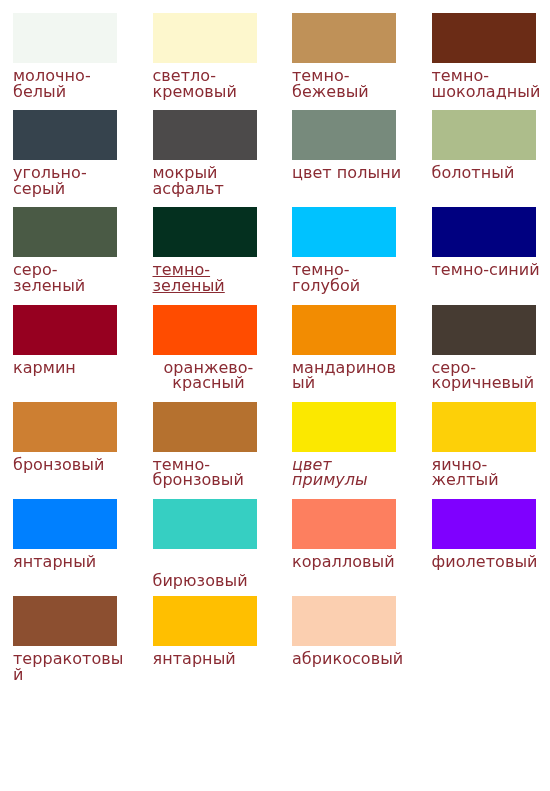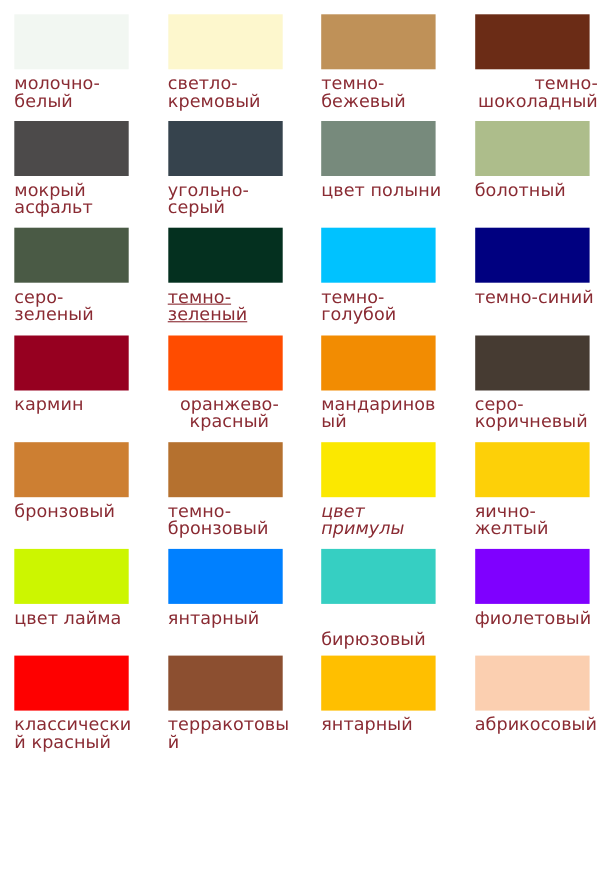--- a/index.html
+++ b/index.html
@@ -62,29 +62,29 @@
     <div class="swatch-cell">
       <span class="swatch-chip" style="width: 104px; height: 50px; background: rgb(253, 247, 205);"></span>
       <span class="swatch-label" style="color: rgb(138, 43, 51);">светло-кремовый</span>
     </div>
     <div class="swatch-cell">
       <span class="swatch-chip" style="width: 104px; height: 50px; background: rgb(191, 145, 88);"></span>
       <span class="swatch-label" style="color: rgb(138, 43, 51);">темно-бежевый</span>
     </div>
     <div class="swatch-cell">
       <span class="swatch-chip" style="width: 104px; height: 50px; background: rgb(107, 44, 22);"></span>
-      <span class="swatch-label" style="color: rgb(138, 43, 51); text-align: right;">темно-шоколадный</span>
+      <span class="swatch-label" style="color: rgb(138, 43, 51);">темно-шоколадный</span>
+    </div>
+    <div class="swatch-cell">
+      <span class="swatch-chip" style="width: 104px; height: 50px; background: rgb(54, 67, 77);"></span>
+      <span class="swatch-label" style="color: rgb(138, 43, 51);">угольно-серый</span>
     </div>
     <div class="swatch-cell">
       <span class="swatch-chip" style="width: 104px; height: 50px; background: rgb(76, 74, 74);"></span>
       <span class="swatch-label" style="color: rgb(138, 43, 51);">мокрый асфальт</span>
-    </div>
-    <div class="swatch-cell">
-      <span class="swatch-chip" style="width: 104px; height: 50px; background: rgb(54, 67, 77);"></span>
-      <span class="swatch-label" style="color: rgb(138, 43, 51);">угольно-серый</span>
     </div>
     <div class="swatch-cell">
       <span class="swatch-chip" style="width: 104px; height: 50px; background: rgb(119, 138, 124);"></span>
       <span class="swatch-label" style="color: rgb(138, 43, 51);">цвет полыни</span>
     </div>
     <div class="swatch-cell">
       <span class="swatch-chip" style="width: 104px; height: 50px; background: rgb(173, 189, 139);"></span>
       <span class="swatch-label" style="color: rgb(138, 43, 51);">болотный</span>
     </div>
     <div class="swatch-cell">
@@ -129,38 +129,34 @@
     </div>
     <div class="swatch-cell">
       <span class="swatch-chip" style="width: 104px; height: 50px; background: rgb(251, 232, 0);"></span>
       <span class="swatch-label" style="color: rgb(138, 43, 51); font-style: italic;">цвет примулы</span>
     </div>
     <div class="swatch-cell">
       <span class="swatch-chip" style="width: 104px; height: 50px; background: rgb(253, 208, 8);"></span>
       <span class="swatch-label" style="color: rgb(138, 43, 51);">яично-желтый</span>
     </div>
     <div class="swatch-cell">
-      <span class="swatch-chip" style="width: 104px; height: 50px; background: rgb(204, 246, 0);"></span>
-      <span class="swatch-label" style="color: rgb(138, 43, 51);">цвет лайма</span>
-    </div>
-    <div class="swatch-cell">
       <span class="swatch-chip" style="width: 104px; height: 50px; background: rgb(0, 128, 255);"></span>
       <span class="swatch-label" style="color: rgb(138, 43, 51);">янтарный</span>
     </div>
     <div class="swatch-cell">
       <span class="swatch-chip" style="width: 104px; height: 50px; background: rgb(54, 207, 194);"></span>
       <span class="swatch-label" style="color: rgb(138, 43, 51); margin-top: 24px;">бирюзовый</span>
     </div>
     <div class="swatch-cell">
+      <span class="swatch-chip" style="width: 104px; height: 50px; background: rgb(253, 127, 95);"></span>
+      <span class="swatch-label" style="color: rgb(138, 43, 51);">коралловый</span>
+    </div>
+    <div class="swatch-cell">
       <span class="swatch-chip" style="width: 104px; height: 50px; background: rgb(127, 0, 255);"></span>
       <span class="swatch-label" style="color: rgb(138, 43, 51);">фиолетовый</span>
-    </div>
-    <div class="swatch-cell">
-      <span class="swatch-chip" style="width: 104px; height: 50px; background: rgb(254, 0, 0);"></span>
-      <span class="swatch-label" style="color: rgb(138, 43, 51);">классический красный</span>
     </div>
     <div class="swatch-cell">
       <span class="swatch-chip" style="width: 104px; height: 50px; background: rgb(140, 79, 48);"></span>
       <span class="swatch-label" style="color: rgb(138, 43, 51);">терракотовый</span>
     </div>
     <div class="swatch-cell">
       <span class="swatch-chip" style="width: 104px; height: 50px; background: rgb(255, 191, 0);"></span>
       <span class="swatch-label" style="color: rgb(138, 43, 51);">янтарный</span>
     </div>
     <div class="swatch-cell">

